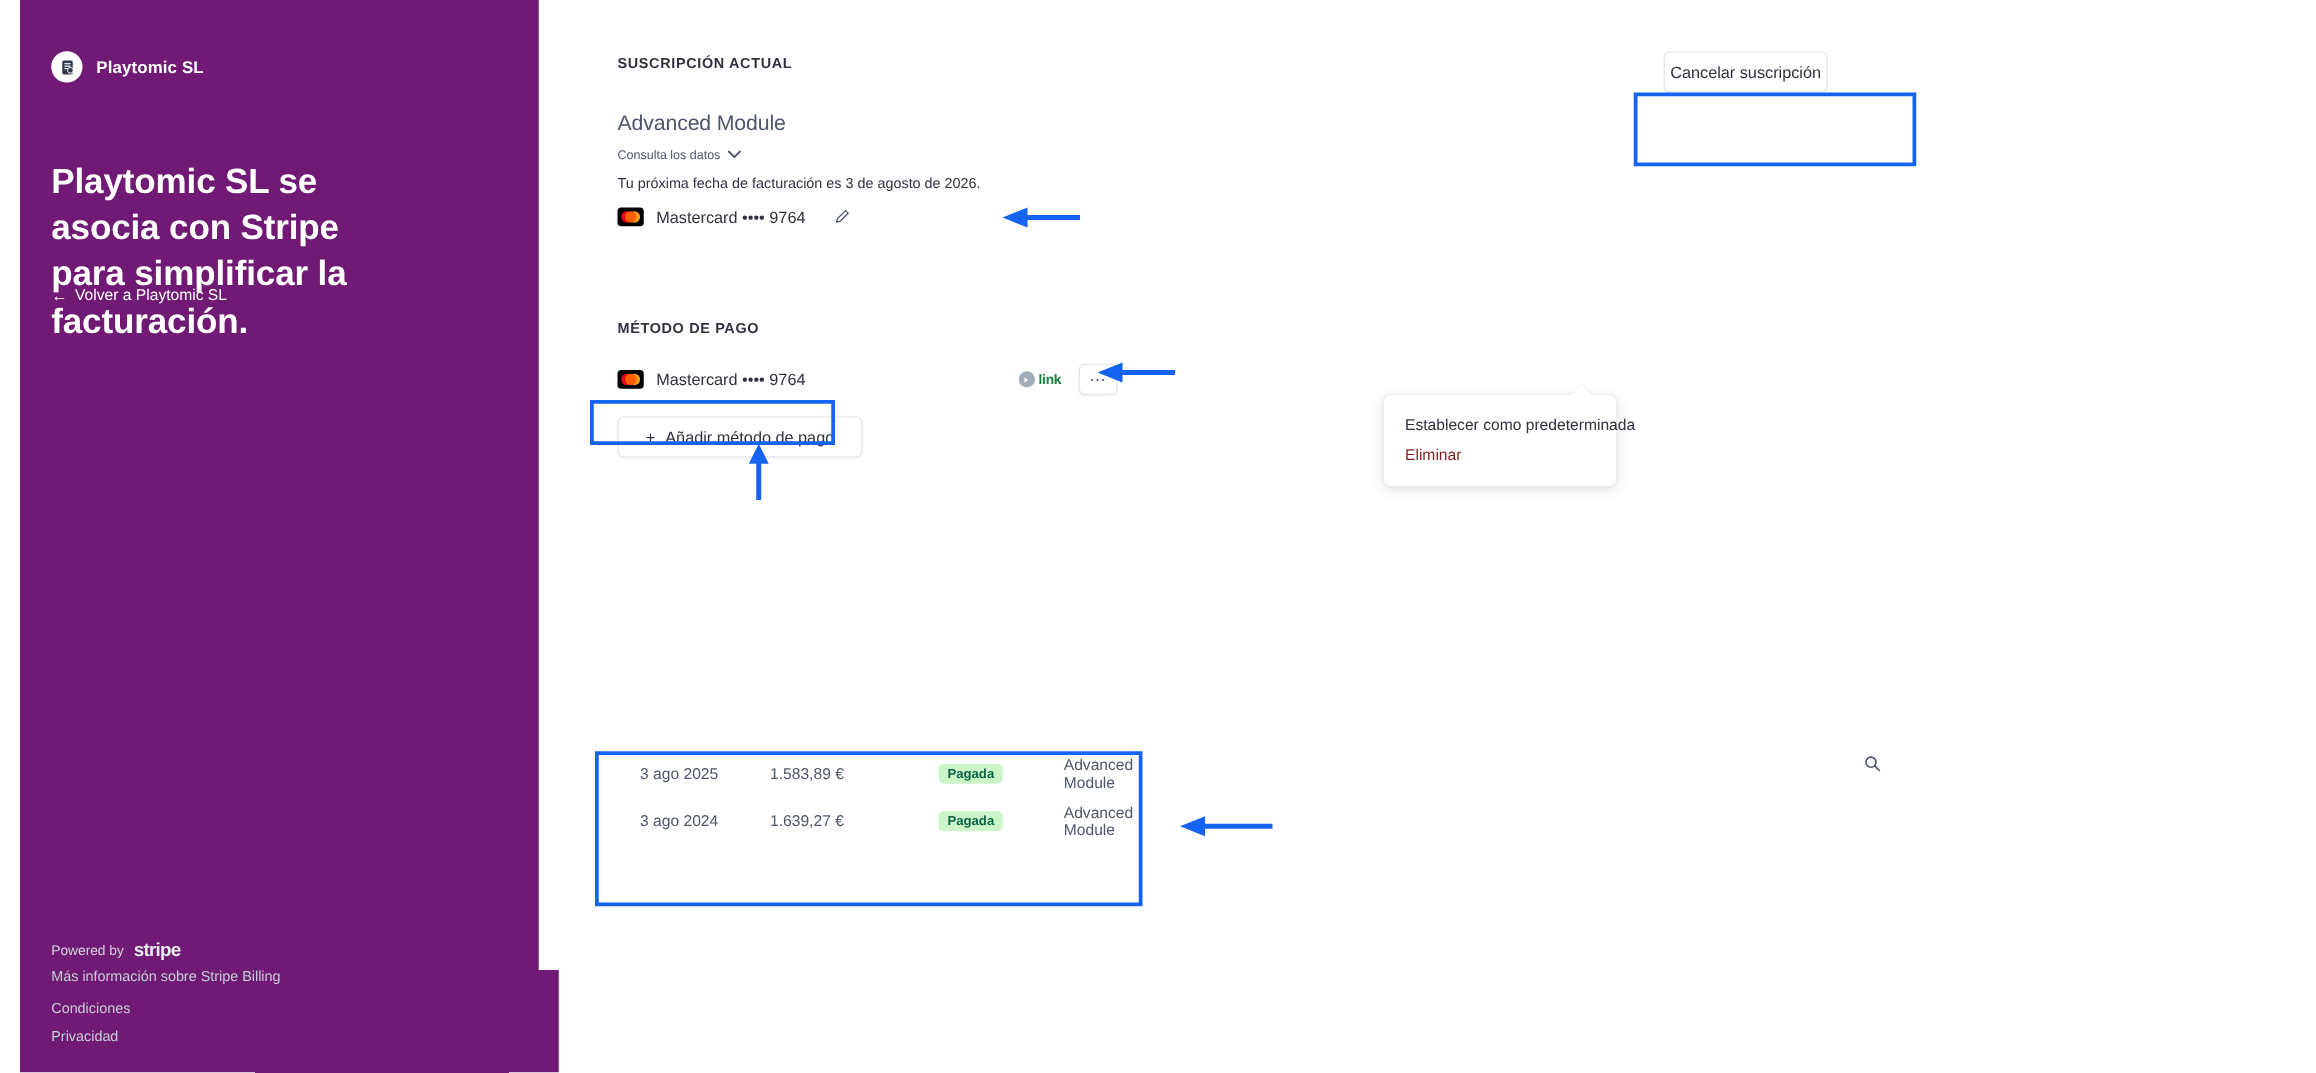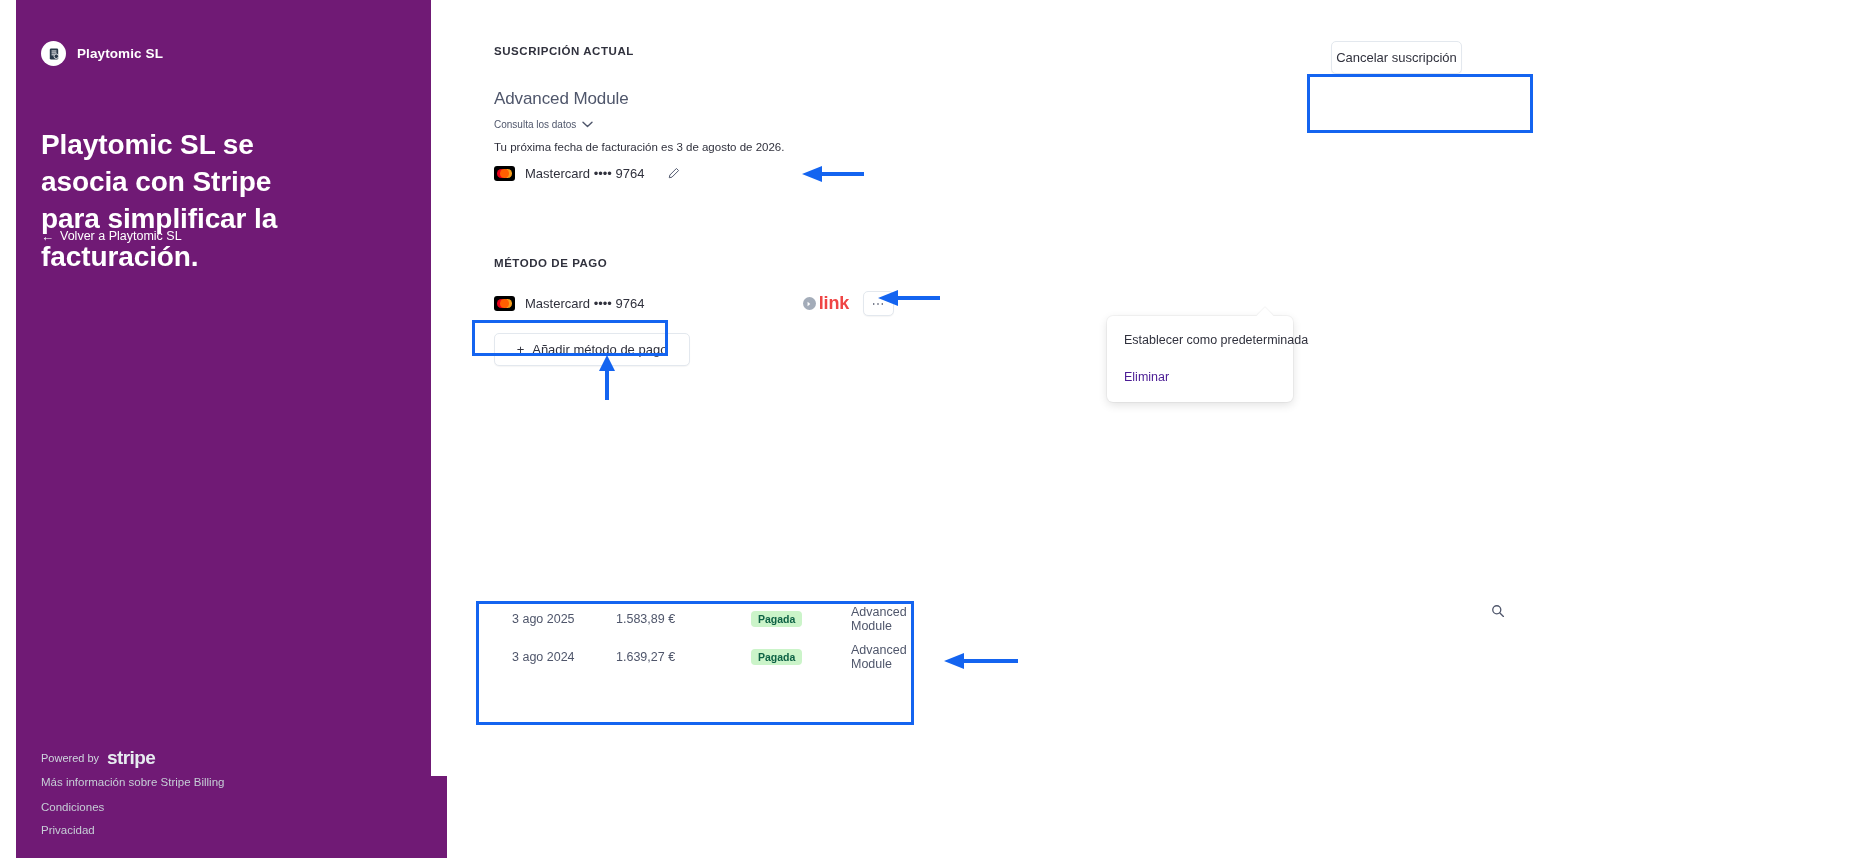--- a/index.html
+++ b/index.html
@@ -41,21 +41,21 @@
   .back-link .arw{ font-size:13px; line-height:1; }
 
   .footer{
     position:absolute; left:25px; bottom:22px; width:330px;
   }
   .powered{
     display:flex; align-items:center; gap:8px; margin-bottom:7px;
   }
   .powered-label{ font-size:11px; color:#cfd7de; }
   .stripe-word{
-    font-size:19px; font-weight:bold; color:#e7ecf0; letter-spacing:-.6px;
+    font-size:15px; font-weight:bold; color:#e7ecf0; letter-spacing:-.6px;
     font-family:"Liberation Sans", sans-serif;
   }
   .footer-link{
     display:block; font-size:11.5px; color:#c6ced6; text-decoration:none;
     margin-bottom:13px;
   }
   .legal{ display:flex; gap:11px;flex-direction:column; }
   .legal a{ font-size:11.5px; color:#c6ced6; text-decoration:none; }
 
   
@@ -96,21 +96,21 @@
   .pencil{ margin-left:13px; cursor:pointer; color:#4f566b; display:flex; }
 
   
   .pm-block{ position:absolute; left:63px; top:257px; width:400px; }
   .pm-row{
     display:flex; align-items:center; margin-top:22px; width:400px;
   }
   .pm-left{ display:flex; align-items:center; gap:10px; }
   .pm-right{ margin-left:auto; display:flex; align-items:center; gap:14px; }
   .link-badge{
-    display:flex; align-items:center; gap:3px; color:#ef4444; font-size:18px;
+    display:flex; align-items:center; gap:3px; color:#15803d; font-size:11px;
     font-weight:bold; letter-spacing:-.2px;
   }
   .link-badge .dot{
     width:13px;height:13px;border-radius:50%;background:#a3acb9;
     display:flex;align-items:center;justify-content:center;
   }
   .dots-btn{
     width:31px;height:25px;border:1px solid #e3e8ee;border-radius:5px;
     background:#fff; display:flex; align-items:center; justify-content:center;
     cursor:pointer; box-shadow:0 1px 1px rgba(0,0,0,.04);
@@ -133,21 +133,21 @@
   }
   .dropdown:before{
     content:""; position:absolute; top:-6px; right:22px;
     width:12px;height:12px;background:#fff; transform:rotate(45deg);
     box-shadow:-1px -1px 1px rgba(0,0,0,.04);
   }
   .dd-item{
     padding:4px 17px; font-size:12.5px; color:#30313d; cursor:pointer;
     white-space:nowrap;
   }
-  .dd-item.disabled{ color:#4c1d95; cursor:default; margin-top:15px; }
+  .dd-item.disabled{ color:#7f1d1d; cursor:default; margin-top:2px; }
 
   
   .cancel-wrap{ position:absolute; left:900px; top:41px; }
   .cancel-btn{
     width:131px;height:33px; border:1px solid #e3e8ee; border-radius:5px;
     background:#fff; font-size:13px; color:#30313d; cursor:pointer;
     box-shadow:0 1px 1px rgba(0,0,0,.04);
     font-family:"Liberation Sans", sans-serif;
   }
 

